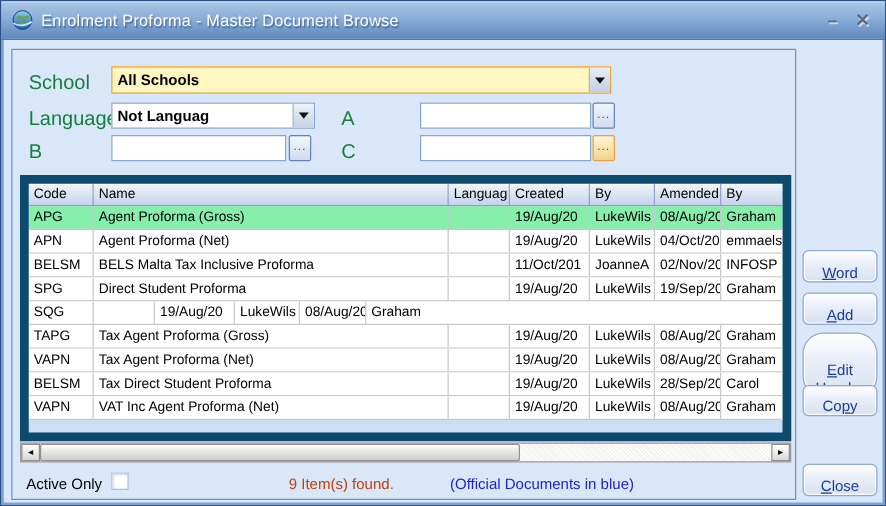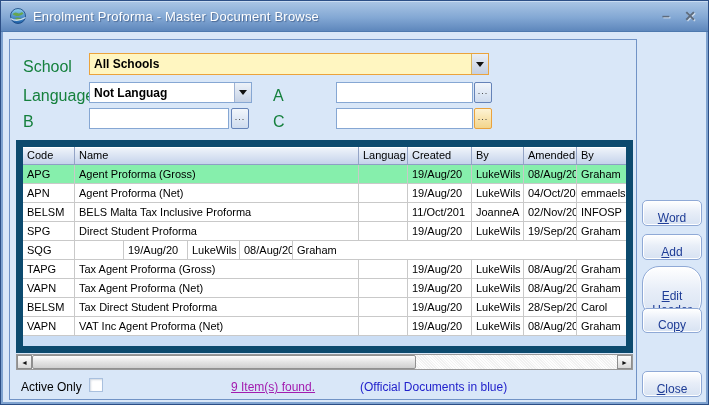--- a/index.html
+++ b/index.html
@@ -128,21 +128,21 @@
     border:1px solid #909090; border-radius:2px;
   }
 
   
   .status-label{ position:absolute; left:20px; top:379px; font-size:12px; color:#000; }
   .checkbox{
     position:absolute; left:88px; top:377px; width:14px; height:14px;
     background:#FFFFFF; border:1px solid #A9C0DE;
     box-shadow: inset 1px 1px 2px rgba(120,140,170,.35);
   }
-  .count-text{ position:absolute; left:230px; top:379px; font-size:12px; color:#a21caf;text-decoration:underline; }
+  .count-text{ position:absolute; left:230px; top:379px; font-size:12px; color:#c2410c; }
   .note-text{ position:absolute; left:335px; top:379px; font-size:12px; color:#2222CC;margin-left:24px; }
 
   
   .cmd-btn{
     position:absolute; left:641px; width:60px;
     background:linear-gradient(#FFFFFF,#E8EEF8 45%,#D7E2F2);
     border:1px solid #8FA9D6; border-radius:5px;
     box-shadow: inset 0 0 0 1px #FFFFFF;
     color:#1E3C96; font-size:12px;
     display:flex; flex-direction:column; align-items:center; justify-content:flex-end;

